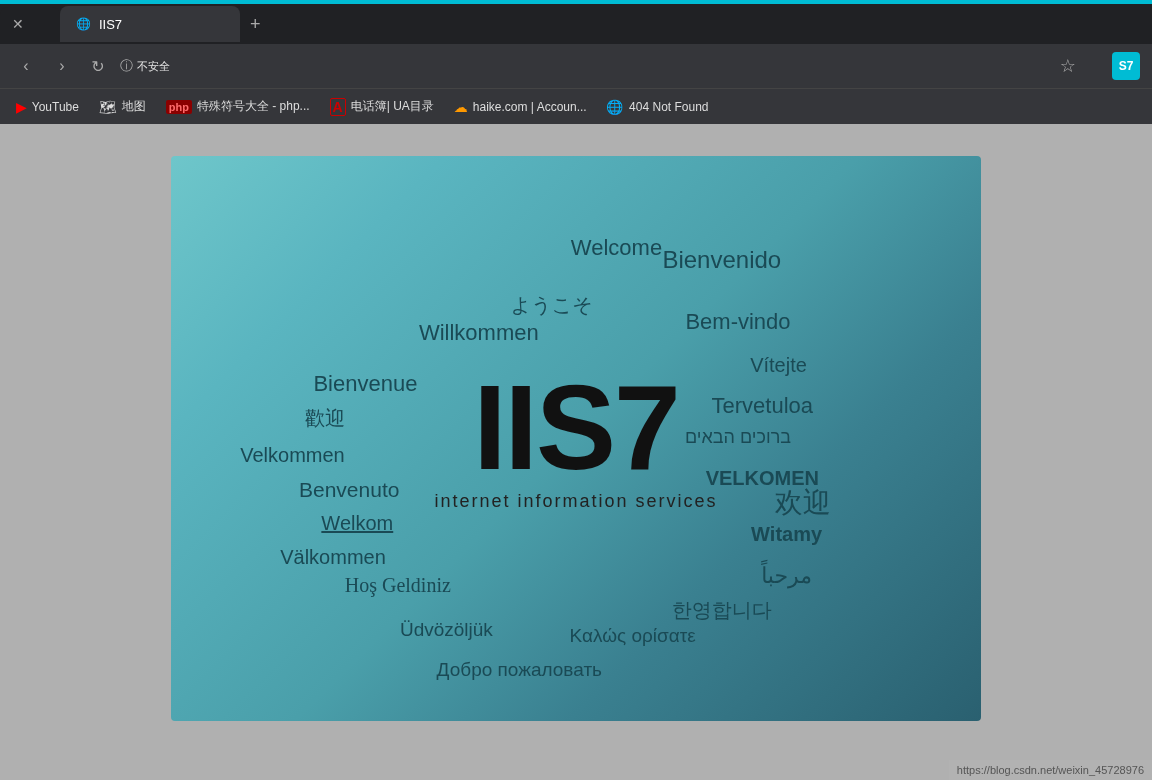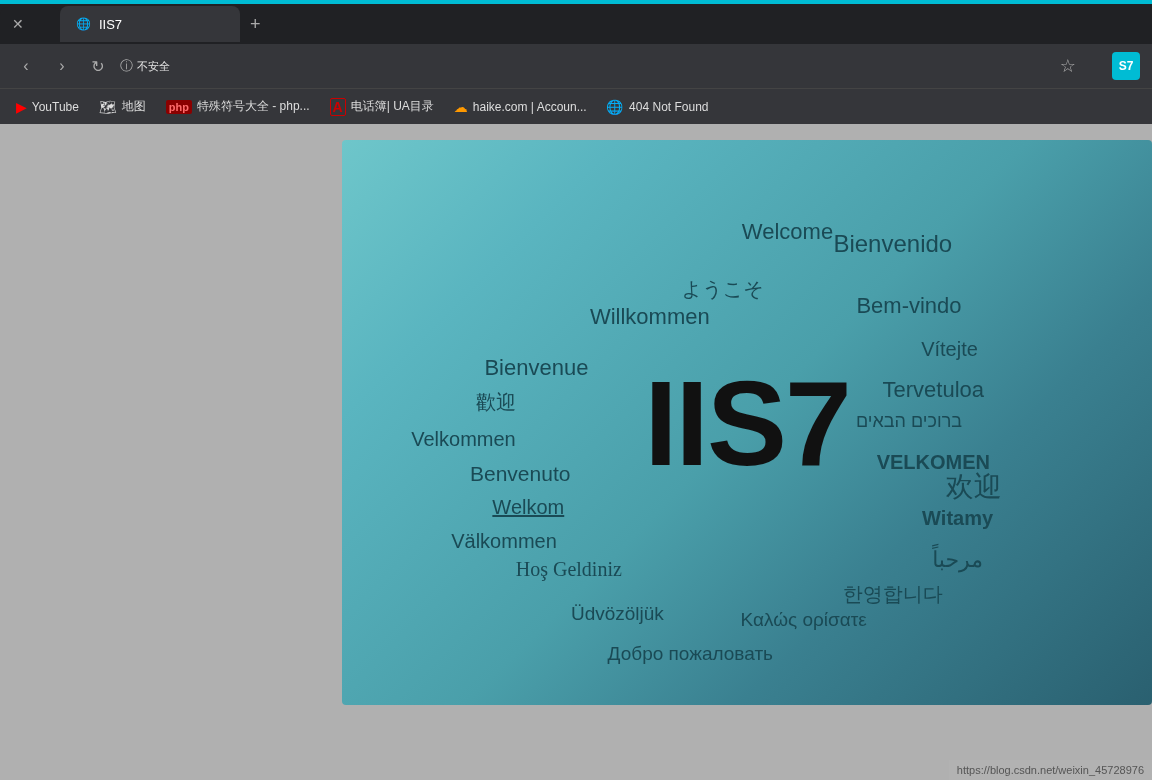--- a/index.html
+++ b/index.html
@@ -140,23 +140,23 @@
     .bm-icon-youtube { color: #ff0000; font-size: 14px; }
     .bm-icon-php { color: #ff6b6b; font-size: 11px; font-weight: bold; background: #8b0000; padding: 1px 3px; border-radius: 2px; }
 
     
     .page-area {
       background: #b0b0b0;
       width: 100%;
       height: calc(780px - 124px);
       display: flex;
       flex-direction: column;
-      align-items: flex-end;
+      align-items: center;
       justify-content: flex-start;
-      padding-top: 16px;
+      padding-top: 32px;
       position: relative;
     }
 
     
     .iis-container {
       width: 810px;
       height: 565px;
       background: linear-gradient(135deg, #6ec6ca 0%, #5ab5c0 20%, #4a9faa 50%, #3a8090 70%, #2a6070 100%);
       border-radius: 4px;
       position: relative;
@@ -291,20 +291,21 @@
         <span style="position: absolute; top: 72%; left: 76%; font-size: 22px; font-weight: normal; color: rgb(26, 74, 85); font-family: Arial, sans-serif; transform: translateX(-50%);">مرحباً</span>
         <span style="position: absolute; top: 74%; left: 28%; font-size: 20px; font-weight: normal; color: rgb(26, 74, 85); font-family: Liberation Serif, serif; transform: translateX(-50%);">Hoş Geldiniz</span>
         <span style="position: absolute; top: 78%; left: 68%; font-size: 20px; font-weight: normal; color: rgb(26, 74, 85); font-family: Arial, sans-serif; transform: translateX(-50%);">한영합니다</span>
         <span style="position: absolute; top: 82%; left: 34%; font-size: 19px; font-weight: normal; color: rgb(26, 74, 85); font-family: Arial, sans-serif; transform: translateX(-50%);">Üdvözöljük</span>
         <span style="position: absolute; top: 83%; left: 57%; font-size: 19px; font-weight: normal; color: rgb(26, 74, 85); font-family: Arial, sans-serif; transform: translateX(-50%);">Καλώς ορίσατε</span>
         <span style="position: absolute; top: 89%; left: 43%; font-size: 19px; font-weight: normal; color: rgb(26, 74, 85); font-family: Arial, sans-serif; transform: translateX(-50%);">Добро пожаловать</span>
       </div>
 
     <div class="iis-center">
       <div class="iis-title">IIS7</div>
+      <div class="iis-subtitle">internet information services</div>
     </div>
 
   </div>
 
   <div class="status-bar">
     <span>https://blog.csdn.net/weixin_45728976</span>
   </div>
 
 </div>
 

